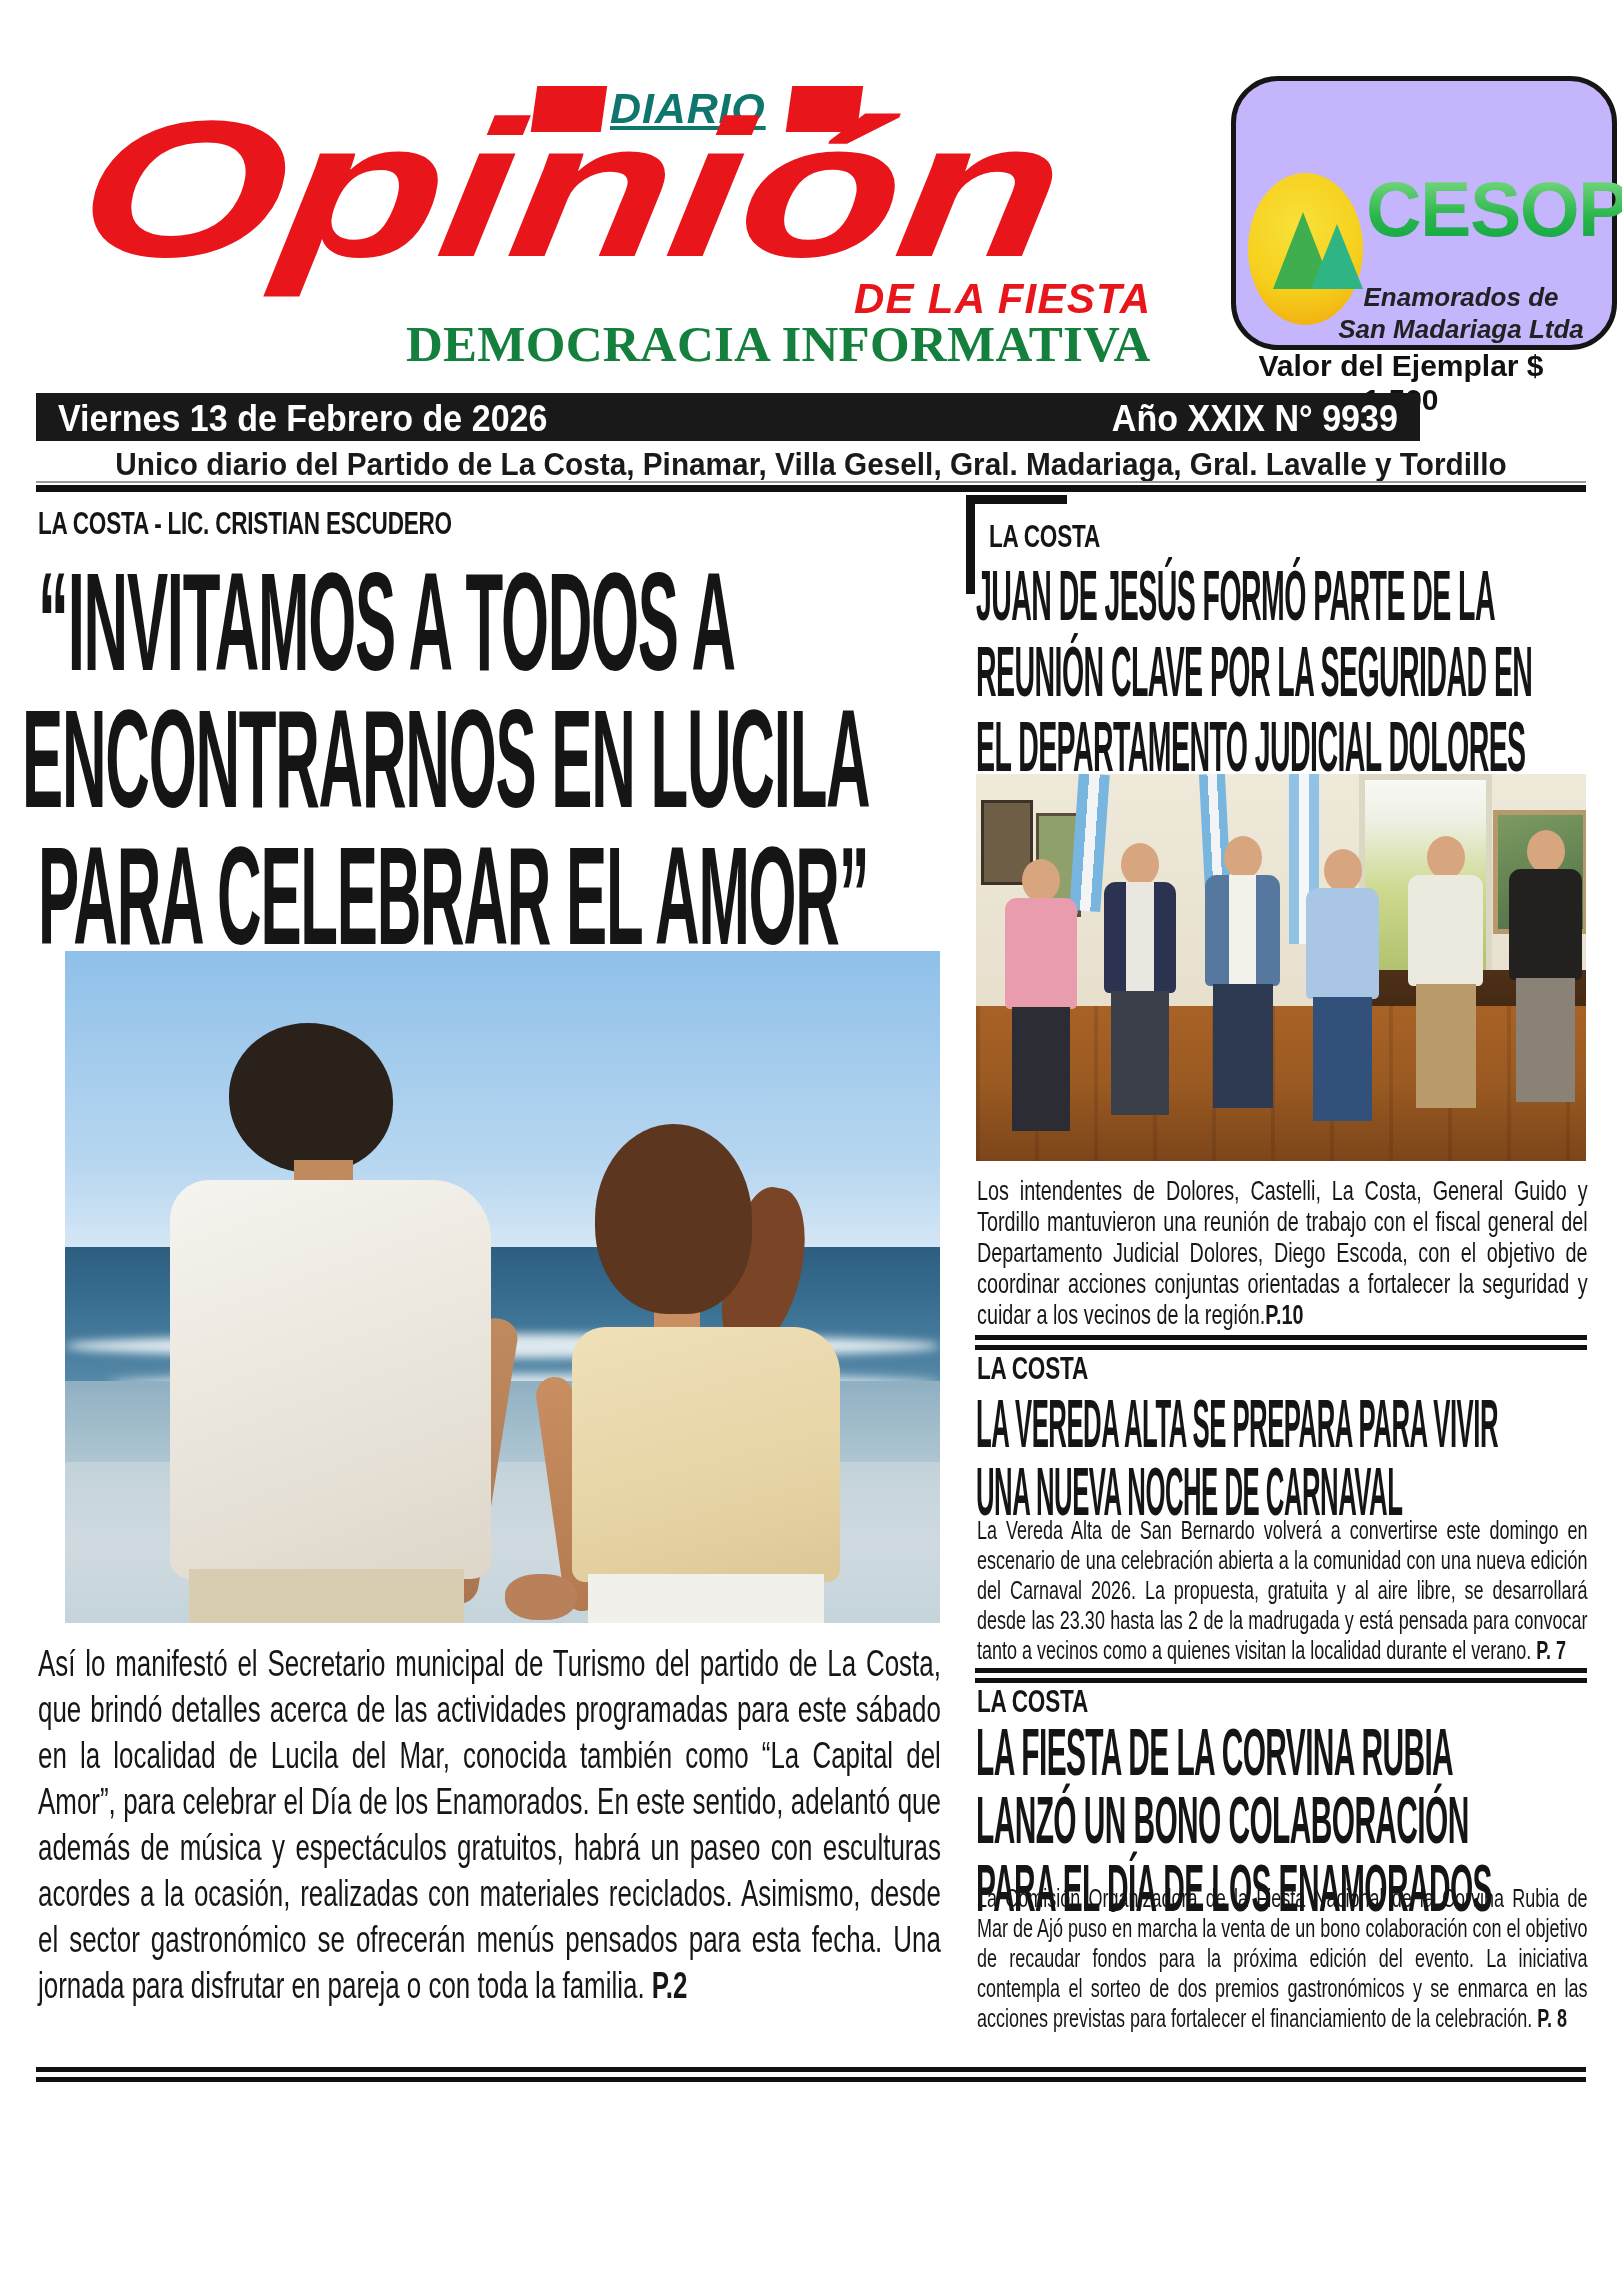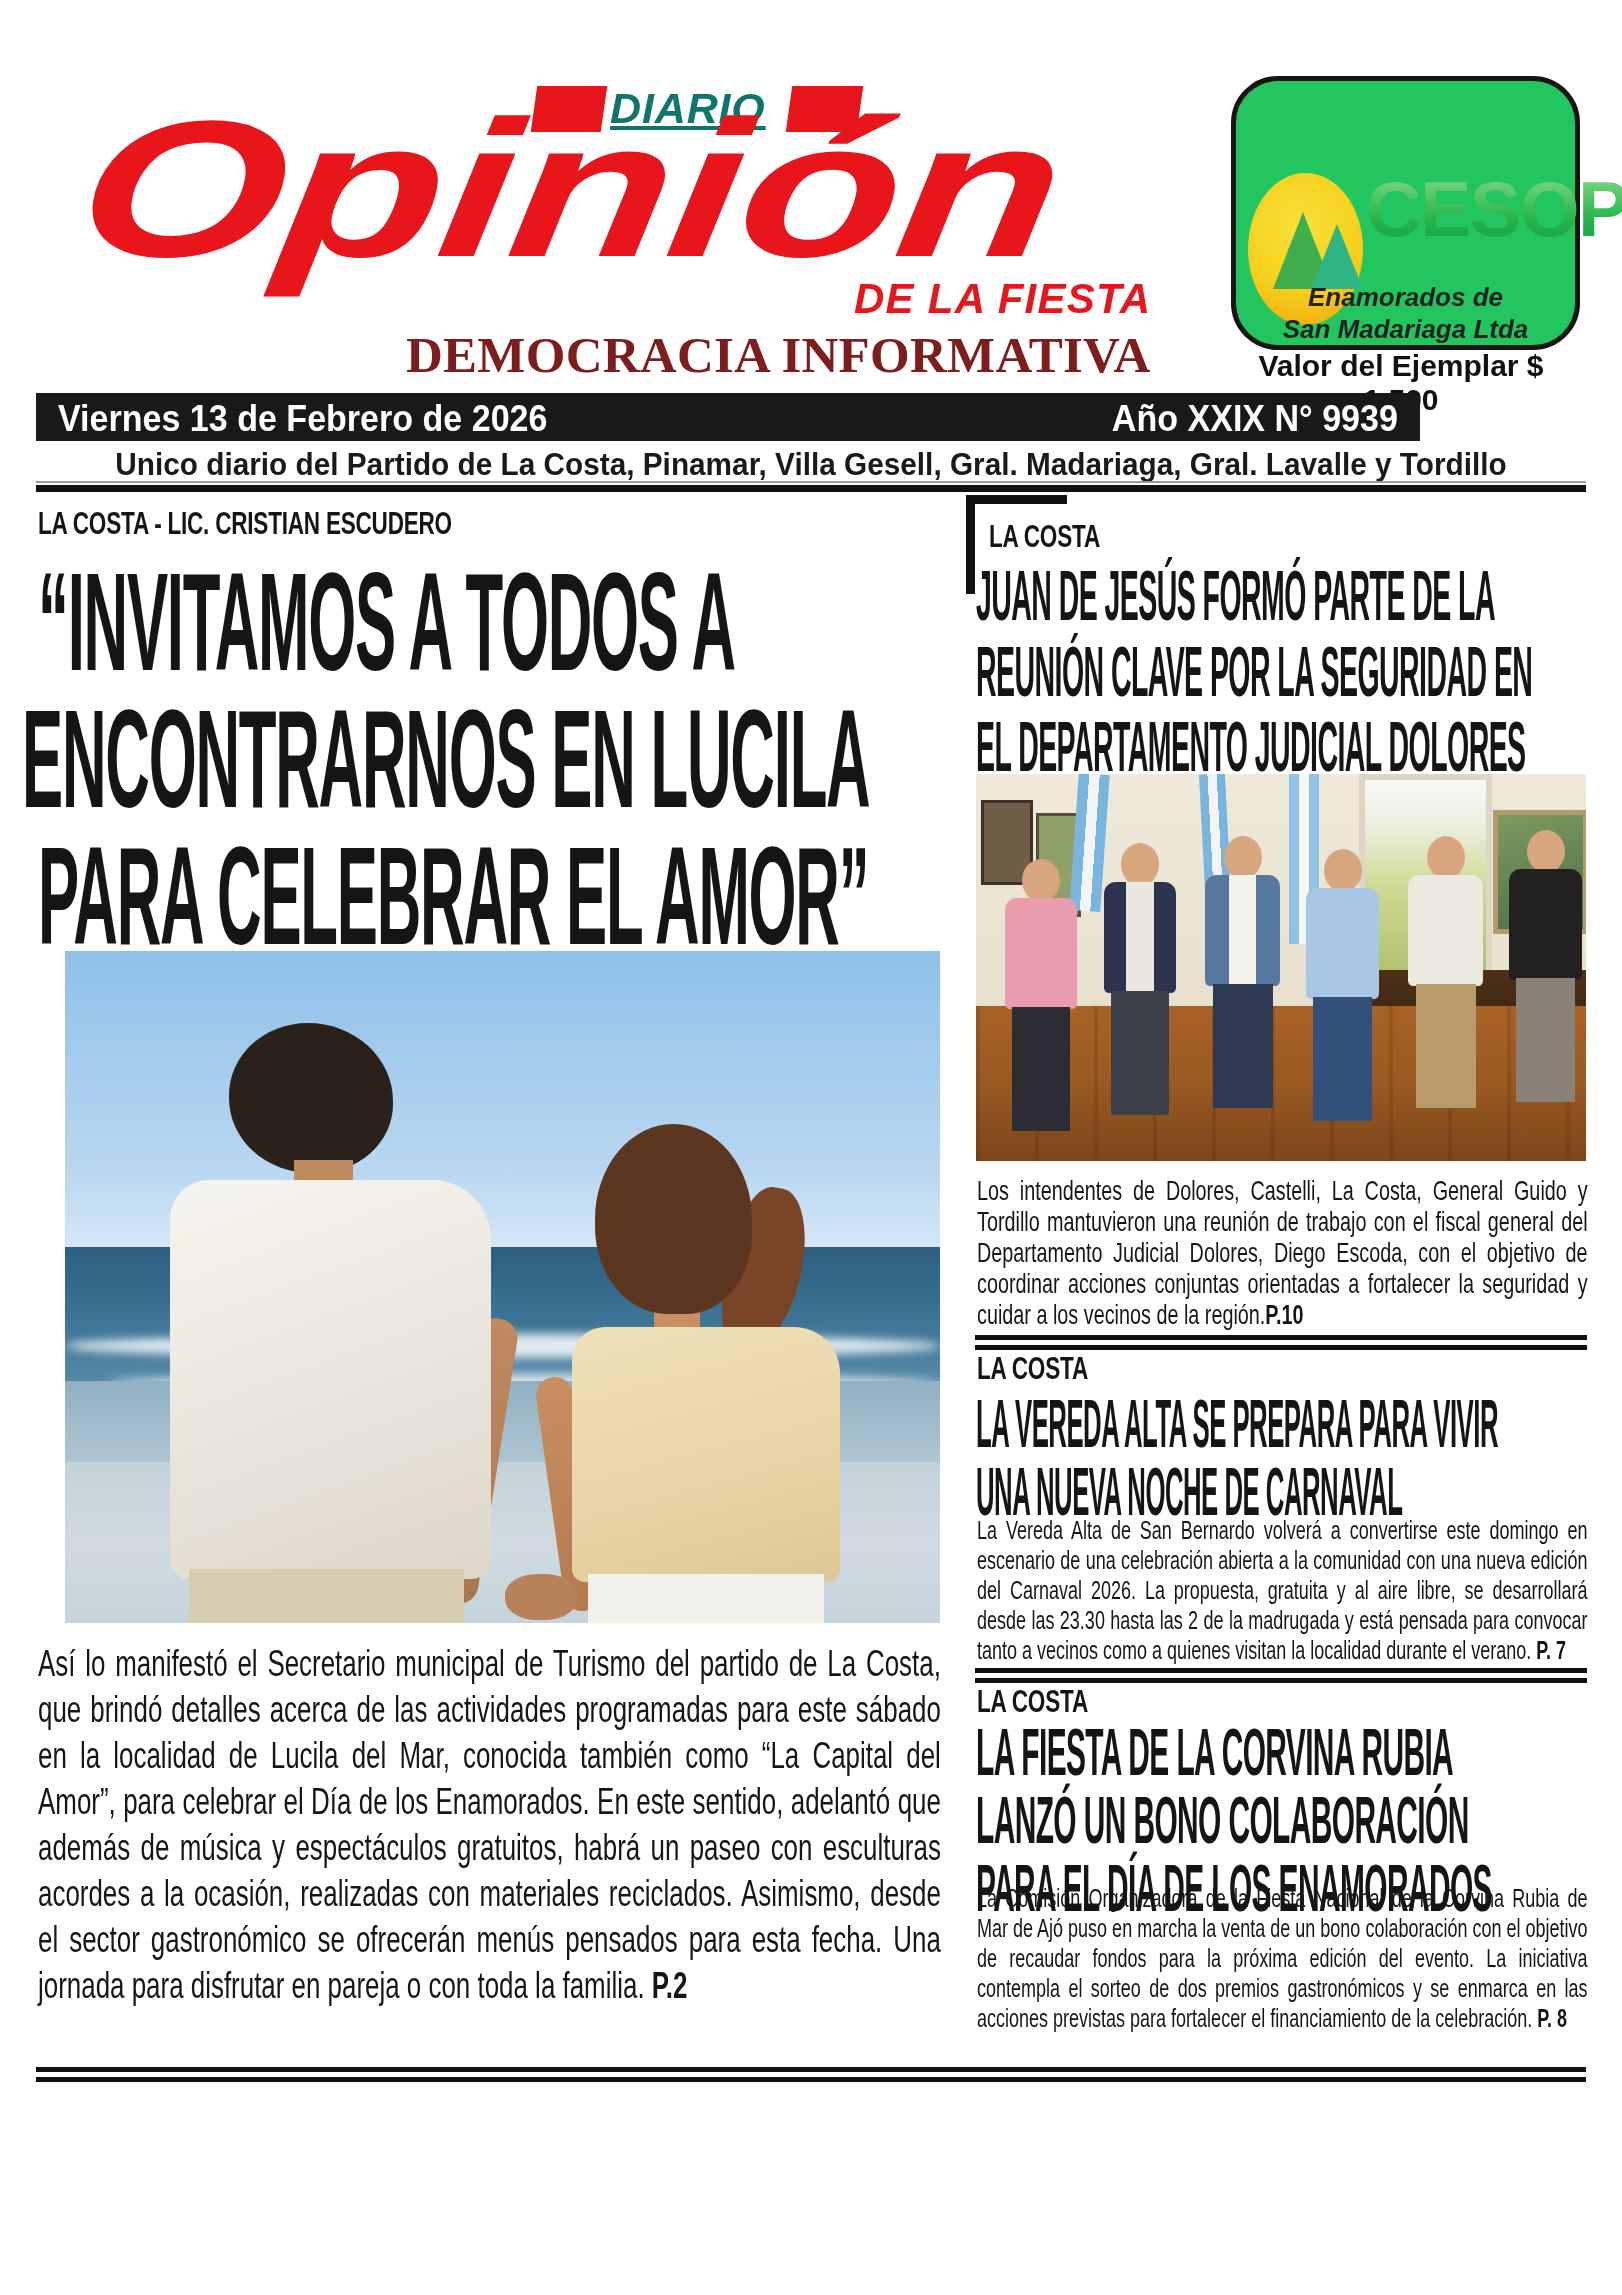--- a/index.html
+++ b/index.html
@@ -7,25 +7,25 @@
         font-family:"Liberation Sans",sans-serif;color:#111;}
   
   .logo-word{position:absolute;left:98px;top:77px;color:#e8151b;
     font:italic 900 216px "Liberation Sans",sans-serif;letter-spacing:-0.01em;white-space:nowrap;
     transform:scale(1.22,0.9) skewX(-6deg);transform-origin:left top;}
   .logo-diario{position:absolute;left:610px;top:84px;color:#0f766e;
     font:italic 900 43px "Liberation Sans",sans-serif;letter-spacing:0.02em;white-space:nowrap;text-decoration:underline;}
   .logo-block{position:absolute;top:86px;height:46px;background:#e8151b;transform:skewX(-8deg);}
   .logo-delacosta{position:absolute;left:854px;top:275px;color:#e8151b;
     font:italic 900 42px "Liberation Sans",sans-serif;letter-spacing:0.03em;white-space:nowrap;}
-  .logo-democracia{position:absolute;left:406px;top:326px;color:#7f1d1d;
+  .logo-democracia{position:absolute;left:406px;top:315px;color:#15803d;
     font:700 51px "Liberation Serif",serif;letter-spacing:0.005em;white-space:nowrap;}
   
   .cesop-box{position:absolute;left:1231px;top:76px;width:339px;height:264px;
-    border:5.9px solid #151515;border-radius:47px;background:#22c55e;}
+    border:5.9px solid #151515;border-radius:47px;background:#c4b5fd;padding-left:37px;}
   .cesop-circle{position:absolute;left:11.8px;top:92px;width:115px;height:152px;border-radius:50%;
     background:radial-gradient(circle at 45% 35%,#f8e13a 0%,#f6cf1c 55%,#efa40e 100%);}
   .cesop-mtn1{position:absolute;left:25px;top:39px;width:0;height:0;
     border-left:30px solid transparent;border-right:30px solid transparent;border-bottom:77px solid #3fae4e;}
   .cesop-mtn2{position:absolute;left:63px;top:51px;width:0;height:0;
     border-left:26px solid transparent;border-right:26px solid transparent;border-bottom:65px solid #2fb583;}
   .cesop-name{position:absolute;left:130px;top:84px;
     font:900 77px "Liberation Sans",sans-serif;letter-spacing:-0.02em;
     background:linear-gradient(180deg,#8fe08f 0%,#27b54a 60%,#0d9f44 100%);
     -webkit-background-clip:text;background-clip:text;color:transparent;}

